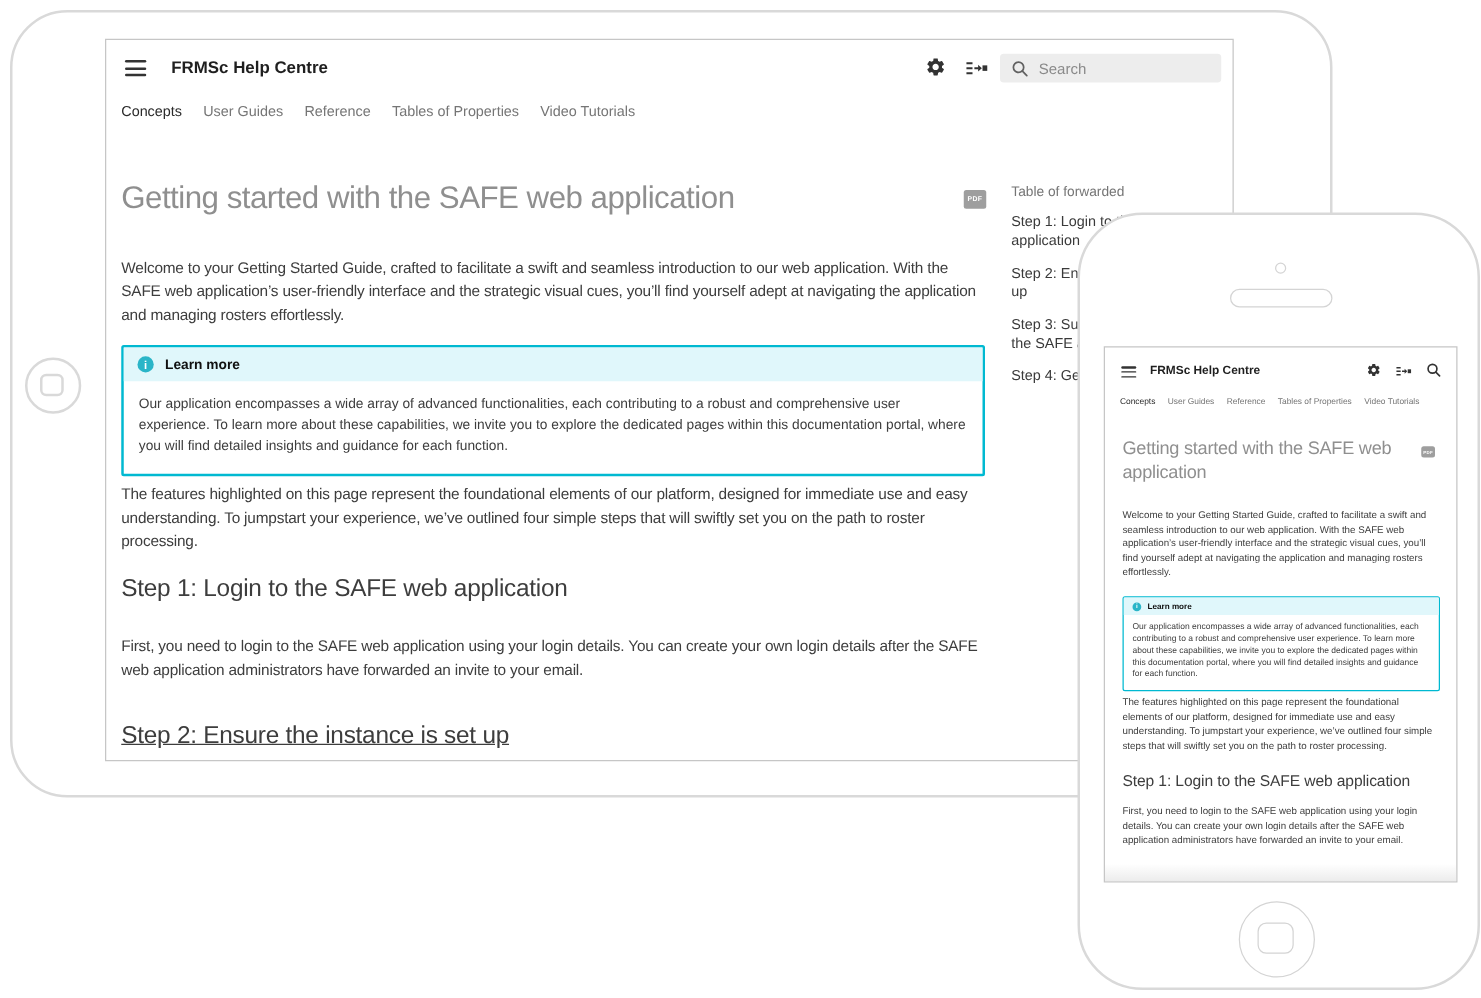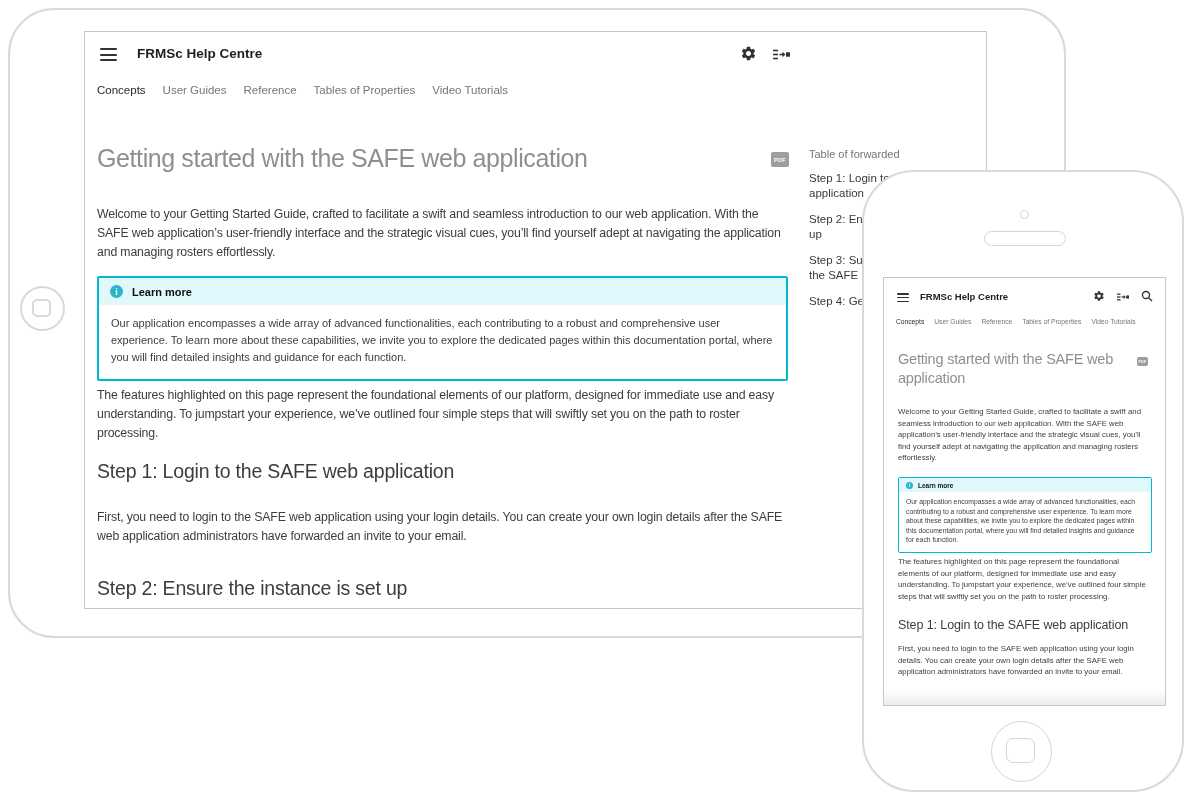--- a/index.html
+++ b/index.html
@@ -99,21 +99,21 @@
     border:2px solid #00b9d1; border-radius:2px; background:#fff;
   }
   .t-callout-head { height:27px; background:#e0f7fb; display:flex; align-items:center; padding-left:11px; gap:9px; }
   .t-callout-head .info-dot { width:13px; height:13px; font-size:9px; }
   .t-callout-head .callout-title { font-size:11px; font-weight:bold; color:#101010; }
   .t-callout-body { padding:10px 12px 13px 12px; font-size:11px; line-height:17px; color:#3d3d3d; }
   .t-features { top:354px; }
   .t-h2 { position:absolute; left:0; font-weight:400; color:#3d3d3d; font-size:19.5px; letter-spacing:-0.2px; }
   .t-step1-h { top:428px; }
   .t-step1-p { top:476px; }
-  .t-step2-h { top:545px; }
+  .t-step2-h { top:545px;text-decoration:underline; }
 
   .t-toc { position:absolute; left:724px; top:116px; width:172px; }
   .t-toc-title { font-size:11px; color:#757575; margin-bottom:11px; }
   .t-toc-item { font-size:11.5px; color:#3a3a3a; line-height:15px; margin-bottom:11px; cursor:pointer; }
 
   
   .p-hamburger { position:absolute; left:13px; top:15px; width:12px; height:9px; }
   .p-hamburger span { height:1.5px; }
   .p-apptitle { position:absolute; left:36px; top:13px; font-size:9.5px; font-weight:bold; color:#1f1f1f; }
   .p-gear { position:absolute; left:209px; top:12px; width:12px; height:12px; cursor:pointer; }
@@ -173,20 +173,29 @@
             <line x1="0" y1="1.5" x2="5" y2="1.5"></line>
             <line x1="0" y1="5.5" x2="5" y2="5.5"></line>
             <line x1="0" y1="9.5" x2="5" y2="9.5"></line>
             <line x1="6.5" y1="5.5" x2="10" y2="5.5"></line>
           </g>
           <polygon points="9.5,2.8 12.5,5.5 9.5,8.2" fill="#333"></polygon>
           <rect x="13" y="3.3" width="4" height="4.4" fill="#333"></rect>
         </svg>
       </div>
 
+      <div class="t-search">
+        <span>
+          <svg viewBox="0 0 18 18" width="14" height="14" fill="none" stroke="#616161" stroke-width="1.8">
+            <circle cx="7.5" cy="7.5" r="5.3"></circle>
+            <line x1="11.5" y1="11.5" x2="16" y2="16" stroke-linecap="round"></line>
+          </svg>
+        </span>
+        <input type="text" placeholder="Search" style="">
+      </div>
     </div>
 
     <div class="t-nav">
       <span class="nav-item active">Concepts</span>
       <span class="nav-item">User Guides</span>
       <span class="nav-item">Reference</span>
       <span class="nav-item">Tables of Properties</span>
       <span class="nav-item">Video Tutorials</span>
     </div>
 

